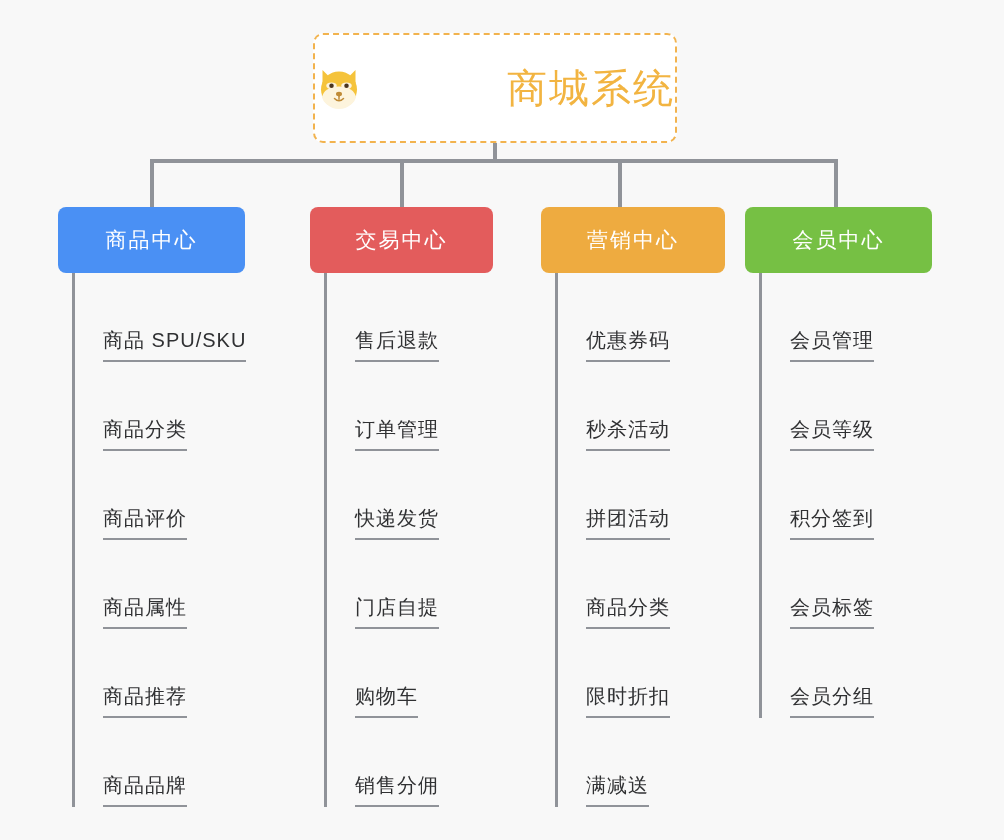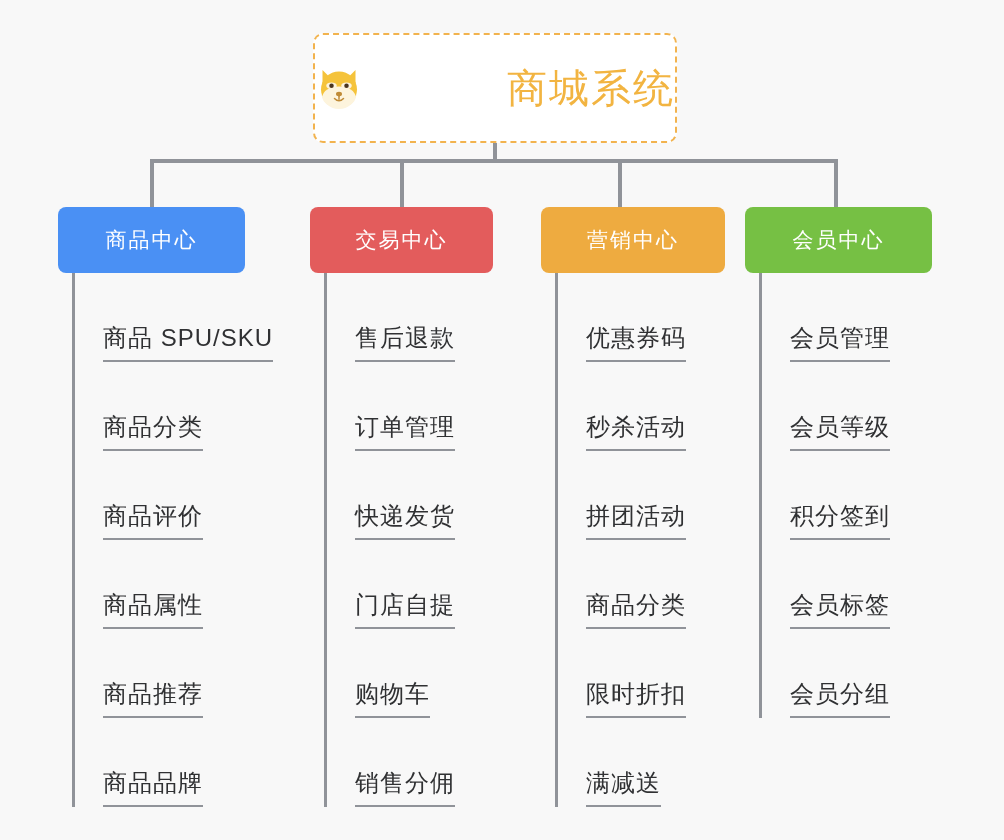--- a/index.html
+++ b/index.html
@@ -102,21 +102,21 @@
     height: 89px;
     display: flex;
     align-items: flex-end;
     box-sizing: border-box;
   }
   .leaf-label {
     display: inline-block;
     margin-left: 28px;
     padding-bottom: 6px;
     border-bottom: 2px solid #909399;
-    font-size: 24px;
+    font-size: 20px;
     color: #303133;
     white-space: nowrap;
     letter-spacing: 1px;
   }
 </style>
 </head>
 <body style="background: rgb(248, 248, 248);">
 
 <div id="mindmap">
 

